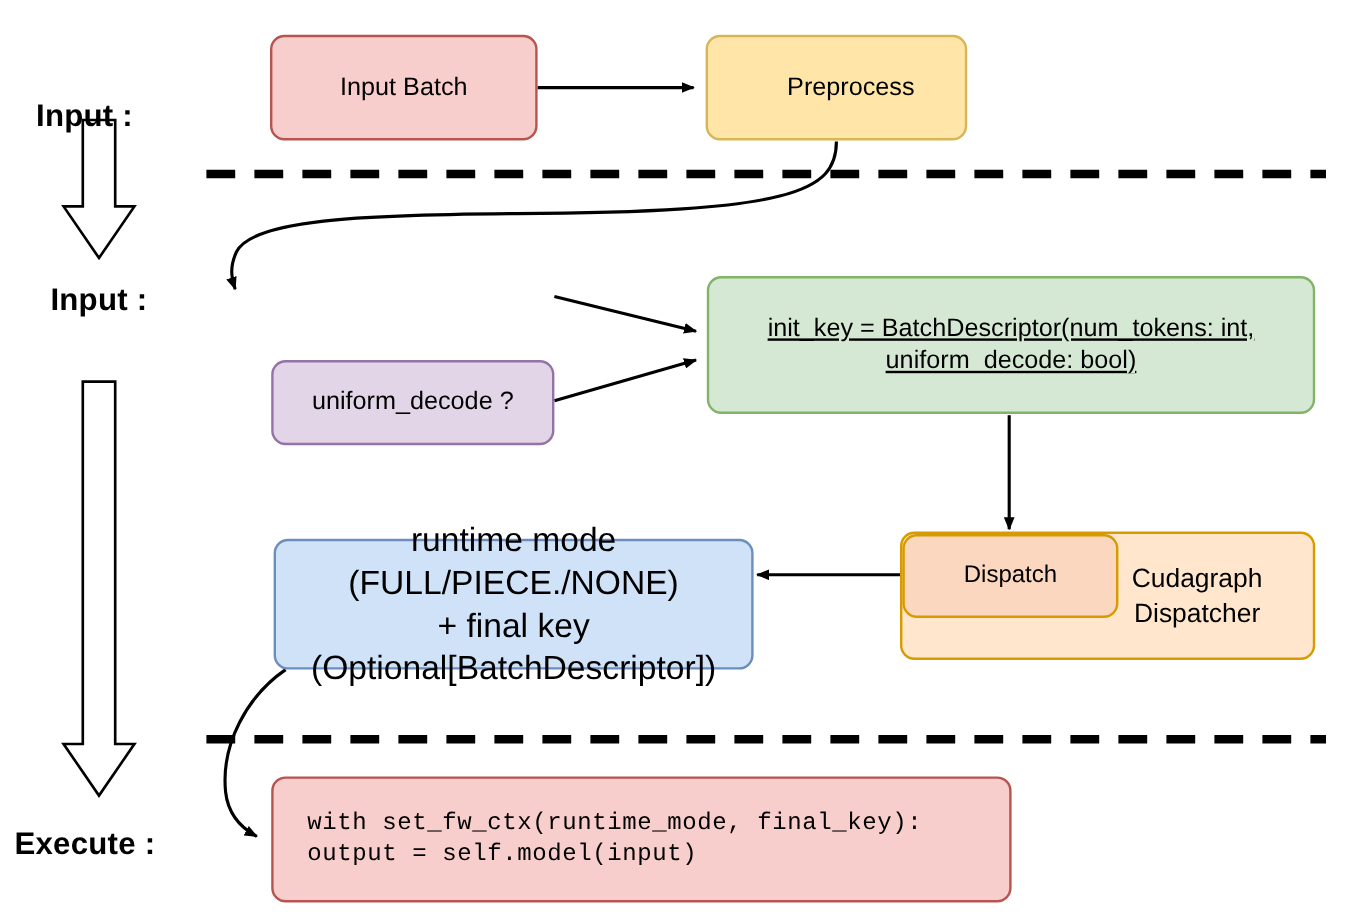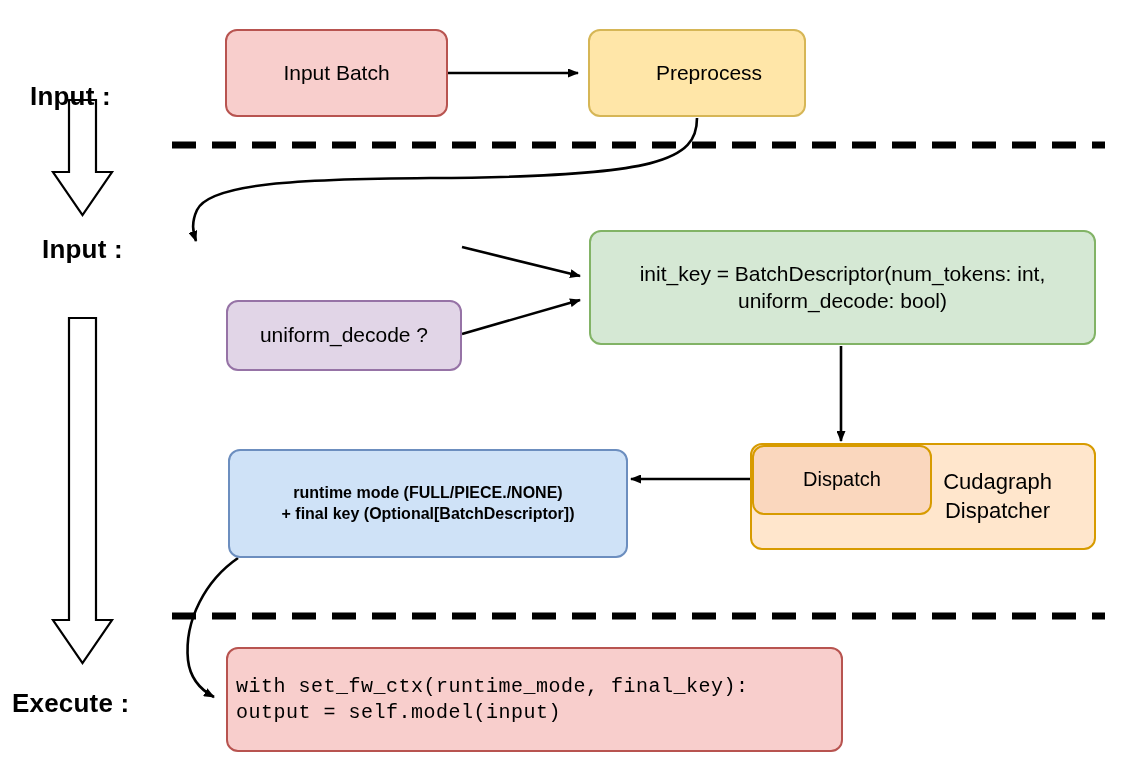--- a/index.html
+++ b/index.html
@@ -48,20 +48,21 @@
     color: #000000;
     letter-spacing: 0.2px;
     z-index: 4;
     white-space: nowrap;
   }
   .code-box {
     font-family: "Liberation Mono", "DejaVu Sans Mono", monospace;
     justify-content: flex-start;
     text-align: left;
     letter-spacing: 0.5px;
+    padding-left: 20px;
   }
   .code-box .node-text {
     padding-left: 8px;
   }
 </style>
 </head>
 <body>
 
 <div id="canvas">
 
@@ -127,26 +128,26 @@
 
   <div class="node" style="left:588px; top:29px; width:218px; height:88px; background:#ffe6a8; border-color:#d6b656; font-size:21px;padding-left:24px;">
     <span class="node-text">Preprocess</span>
   </div>
 
 
   <div class="node" style="left:226px; top:300px; width:236px; height:71px; background:#e1d5e7; border-color:#9673a6; font-size:21px;">
     <span class="node-text">uniform_decode ?</span>
   </div>
 
-  <div class="node" style="left:589px; top:230px; width:507px; height:115px; background:#d5e8d4; border-color:#82b366; font-size:21px;">
+  <div class="node" style="left:589px; top:230px; width:507px; height:115px; background:#d5e8d4; border-color:#82b366; font-size:21px;text-decoration:underline;">
     <span class="node-text">init_key = BatchDescriptor(num_tokens: int,
 uniform_decode: bool)</span>
   </div>
 
-  <div class="node" style="left:228px; top:449px; width:400px; height:109px; background:#cfe2f7; border-color:#6c8ebf; font-size:16px;font-weight:bold;">
+  <div class="node" style="left:228px; top:449px; width:400px; height:109px; background:#cfe2f7; border-color:#6c8ebf; font-size:28px;">
     <span class="node-text">runtime mode (FULL/PIECE./NONE)
 + final key (Optional[BatchDescriptor])</span>
   </div>
 
   <div class="node" style="left:752px; top:445px; width:180px; height:70px; background:#fad7be; border-color:#d79b00; font-size:20px; z-index:3;">
     <span class="node-text">Dispatch</span>
   </div>
 
   <div class="node" style="left:750px; top:443px; width:346px; height:107px; background:#ffe6cc; border-color:#d79b00; font-size:22px; justify-content:flex-end; padding-right:42px; z-index:2;">
     <span class="node-text">Cudagraph

